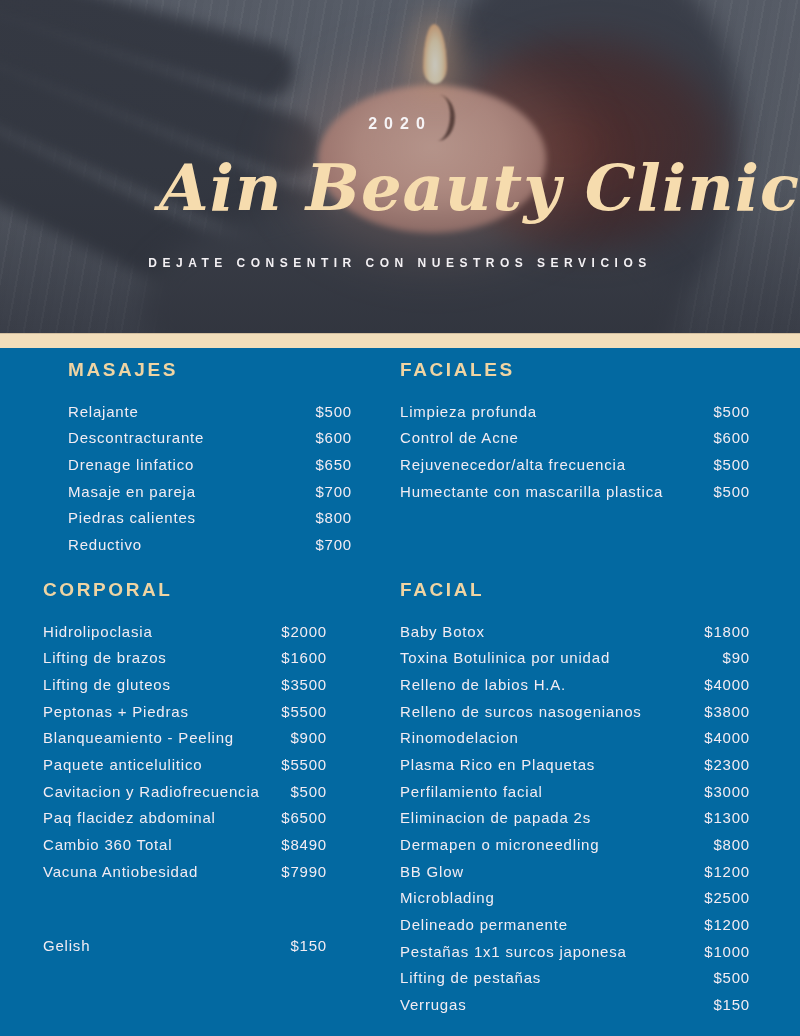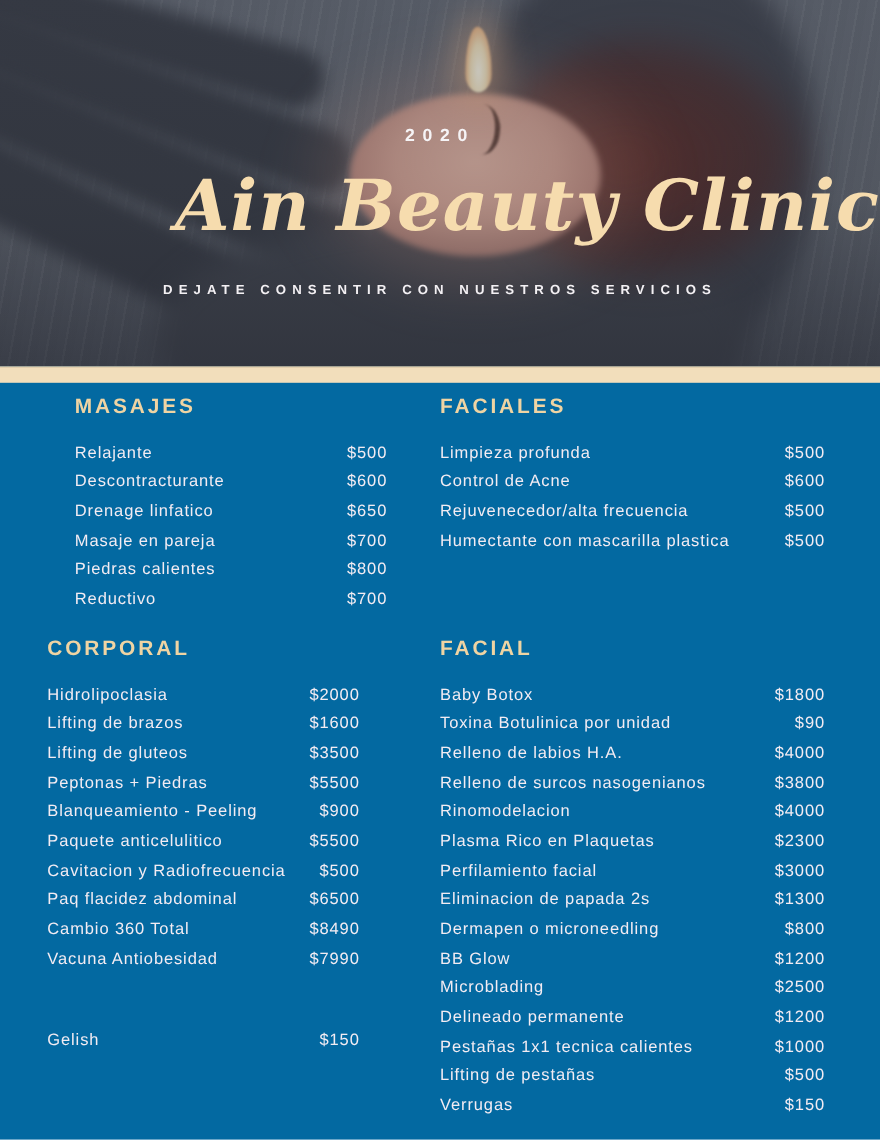--- a/index.html
+++ b/index.html
@@ -232,21 +232,21 @@
           </div>
           <div class="row">
             <span class="lbl">Microblading</span>
             <span class="price">$2500</span>
           </div>
           <div class="row">
             <span class="lbl">Delineado permanente</span>
             <span class="price">$1200</span>
           </div>
           <div class="row">
-            <span class="lbl">Pestañas 1x1 tecnica calientes</span>
+            <span class="lbl">Pestañas 1x1 surcos japonesa</span>
             <span class="price">$1000</span>
           </div>
           <div class="row">
             <span class="lbl">Lifting de pestañas</span>
             <span class="price">$500</span>
           </div>
           <div class="row">
             <span class="lbl">Verrugas</span>
             <span class="price">$150</span>
           </div>

